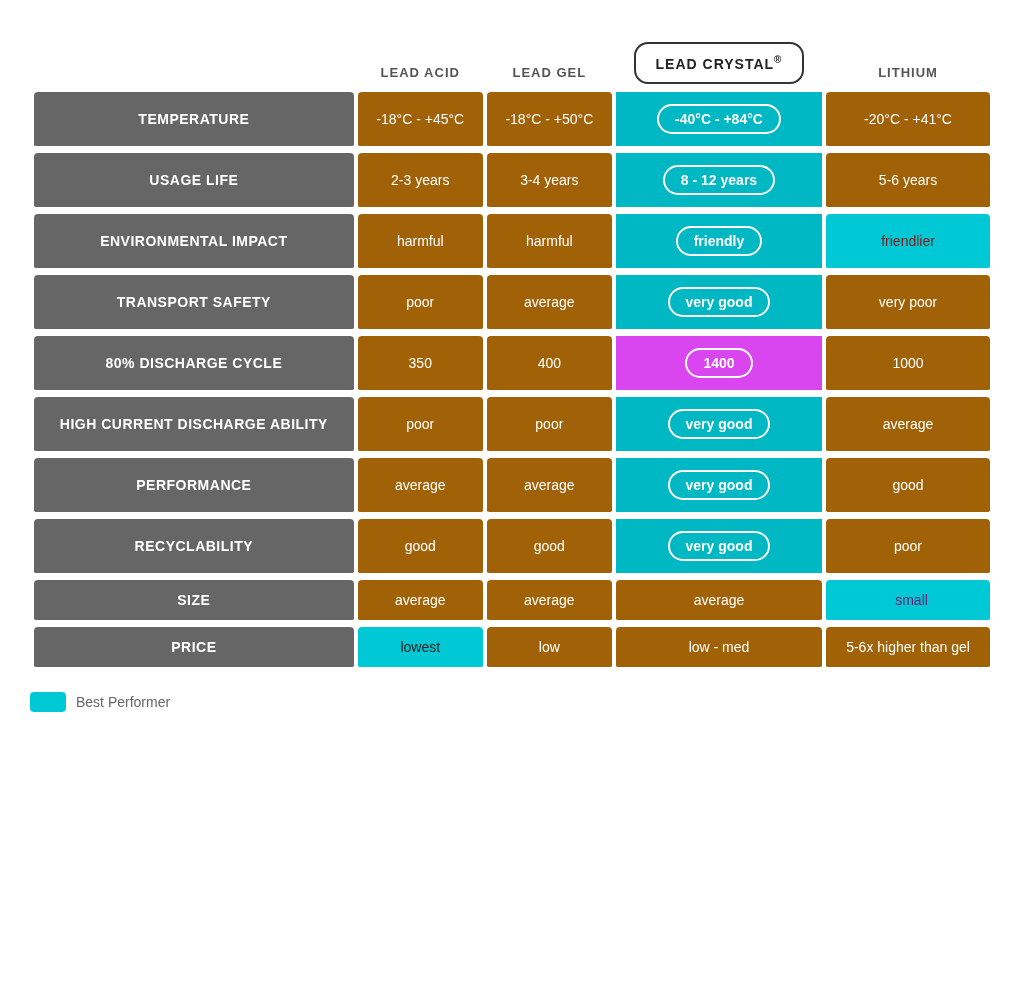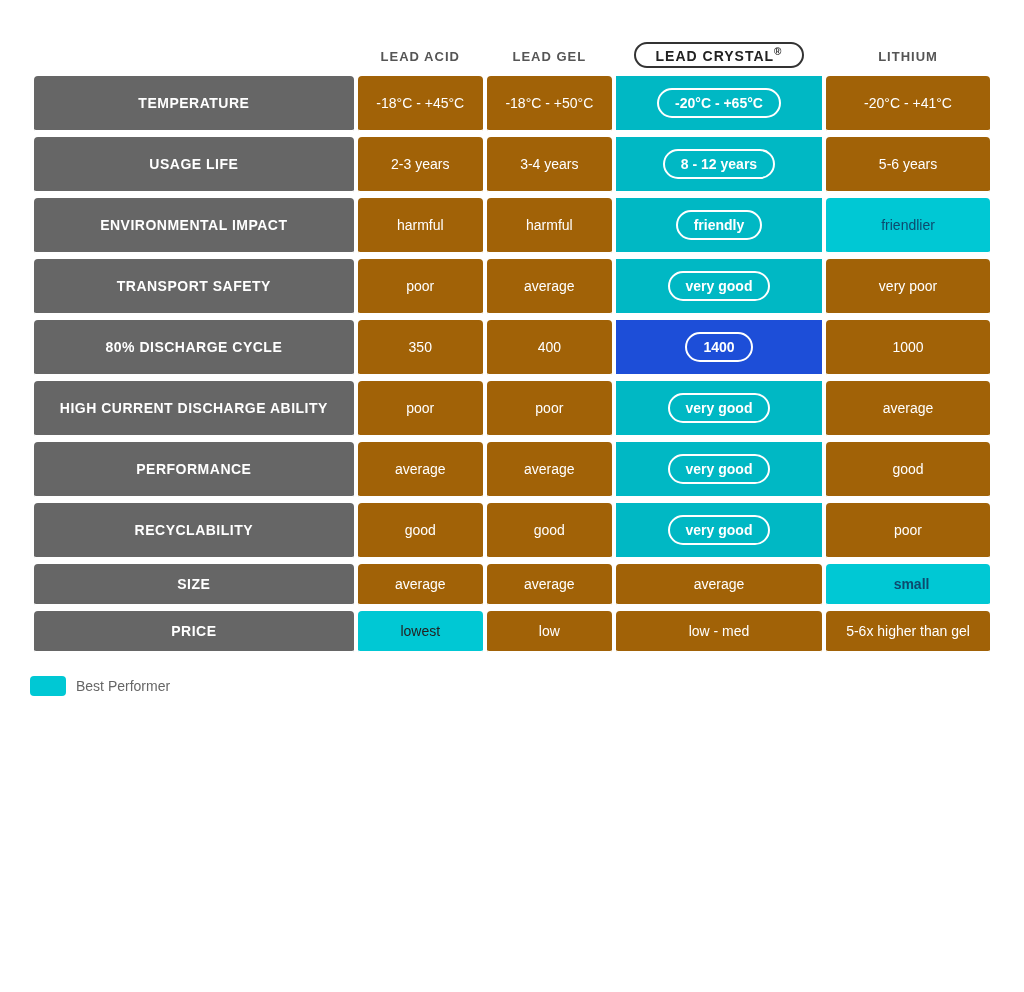--- a/index.html
+++ b/index.html
@@ -118,21 +118,21 @@
     
     th.lc-header-cell {
       padding-bottom: 0;
       vertical-align: bottom;
     }
 
     th.lc-header-cell .lc-box {
       display: inline-block;
       border: 2.5px solid #333;
       border-radius: 14px;
-      padding: 2px 20px;
+      padding: 10px 20px;
       font-weight: 800;
       font-size: 14px;
       color: #222;
       letter-spacing: 1px;
       background: #fff;
       margin-bottom: 4px;
     }
 
     .sup {
       font-size: 10px;
@@ -172,49 +172,49 @@
         <th>
           <span>LITHIUM</span>
         </th>
       </tr>
     </thead>
     <tbody id="table-body">
     <tr>
           <td class="feature-label">TEMPERATURE</td>
           <td class="data-cell">-18°C - +45°C</td>
           <td class="data-cell">-18°C - +50°C</td>
-          <td class="highlight-cell" style="background: rgb(0, 184, 196);"><span class="lc-pill">-20°C - +65°C</span></td>
+          <td class="highlight-cell" style="background: rgb(0, 184, 196);"><span class="lc-pill">-40°C - +84°C</span></td>
           <td class="data-cell">-20°C - +41°C</td>
         </tr>
         <tr>
           <td class="feature-label">USAGE LIFE</td>
           <td class="data-cell">2-3 years</td>
           <td class="data-cell">3-4 years</td>
           <td class="highlight-cell" style="background: rgb(0, 184, 196);"><span class="lc-pill">8 - 12 years</span></td>
           <td class="data-cell">5-6 years</td>
         </tr>
         <tr>
           <td class="feature-label">ENVIRONMENTAL IMPACT</td>
           <td class="data-cell">harmful</td>
           <td class="data-cell">harmful</td>
           <td class="highlight-cell" style="background: rgb(0, 184, 196);"><span class="lc-pill">friendly</span></td>
-          <td class="highlight-lithium" style="color: #0c4a6e; font-weight: 500;">friendlier</td>
+          <td class="highlight-lithium" style="color: #7f1d1d; font-weight: 500;">friendlier</td>
         </tr>
         <tr>
           <td class="feature-label">TRANSPORT SAFETY</td>
           <td class="data-cell">poor</td>
           <td class="data-cell">average</td>
           <td class="highlight-cell" style="background: rgb(0, 184, 196);"><span class="lc-pill">very good</span></td>
           <td class="data-cell">very poor</td>
         </tr>
         <tr>
           <td class="feature-label">80% DISCHARGE CYCLE</td>
           <td class="data-cell">350</td>
           <td class="data-cell">400</td>
-          <td class="highlight-cell" style="background: #1d4ed8;"><span class="lc-pill">1400</span></td>
+          <td class="highlight-cell" style="background: #d946ef;"><span class="lc-pill">1400</span></td>
           <td class="data-cell">1000</td>
         </tr>
         <tr>
           <td class="feature-label">HIGH CURRENT DISCHARGE ABILITY</td>
           <td class="data-cell">poor</td>
           <td class="data-cell">poor</td>
           <td class="highlight-cell" style="background: rgb(0, 184, 196);"><span class="lc-pill">very good</span></td>
           <td class="data-cell">average</td>
         </tr>
         <tr>
@@ -229,21 +229,21 @@
           <td class="data-cell">good</td>
           <td class="data-cell">good</td>
           <td class="highlight-cell" style="background: rgb(0, 184, 196);"><span class="lc-pill">very good</span></td>
           <td class="data-cell">poor</td>
         </tr>
         <tr>
           <td class="feature-label">SIZE</td>
           <td class="data-cell">average</td>
           <td class="data-cell">average</td>
           <td class="data-cell">average</td>
-          <td class="highlight-lithium" style="color: #0c4a6e; font-weight: 700; padding-left: 21px;">small</td>
+          <td class="highlight-lithium" style="color: #701a75; font-weight: 400; padding-left: 21px;">small</td>
         </tr>
         <tr>
           <td class="feature-label">PRICE</td>
           <td class="highlight-leadacid" style="color: rgb(34, 34, 34); font-weight: 500;">lowest</td>
           <td class="data-cell">low</td>
           <td class="data-cell">low - med</td>
           <td class="data-cell">5-6x higher than gel</td>
         </tr>
       </tbody>
   </table>

